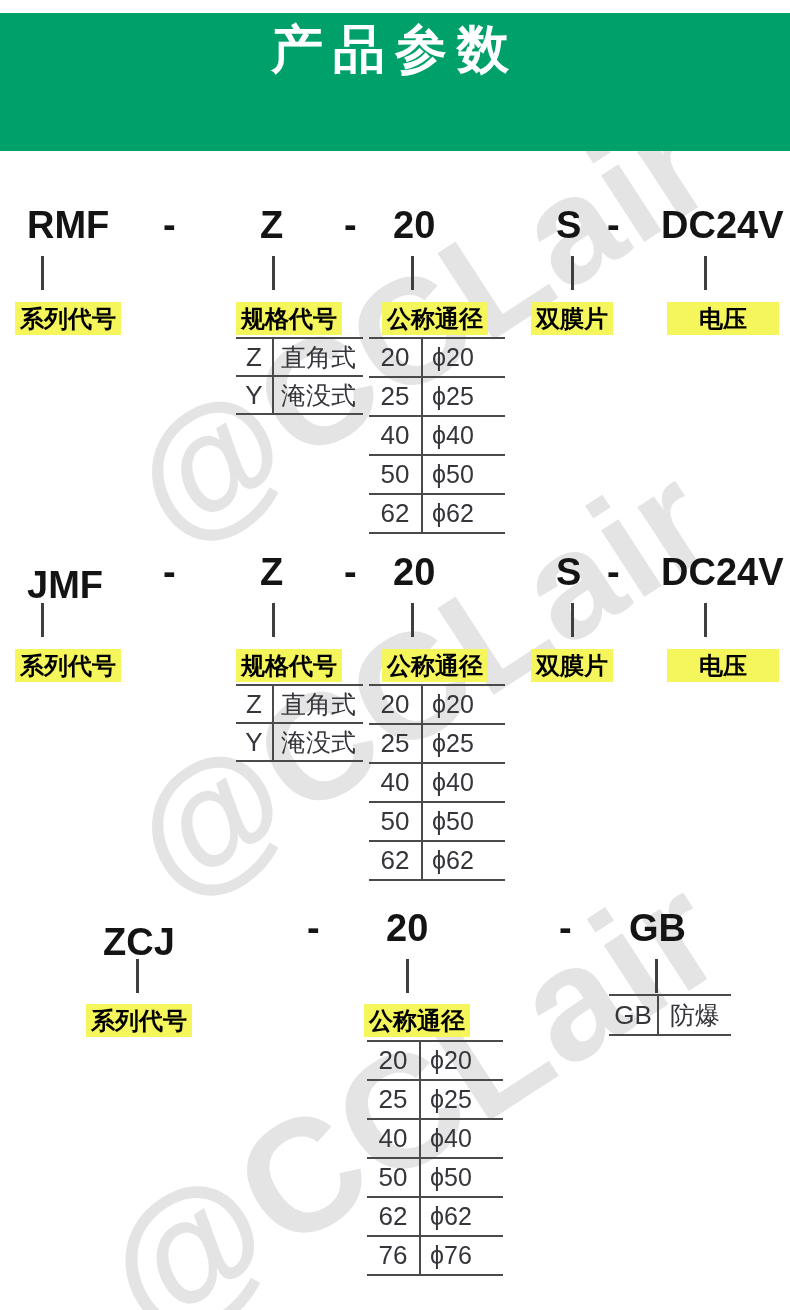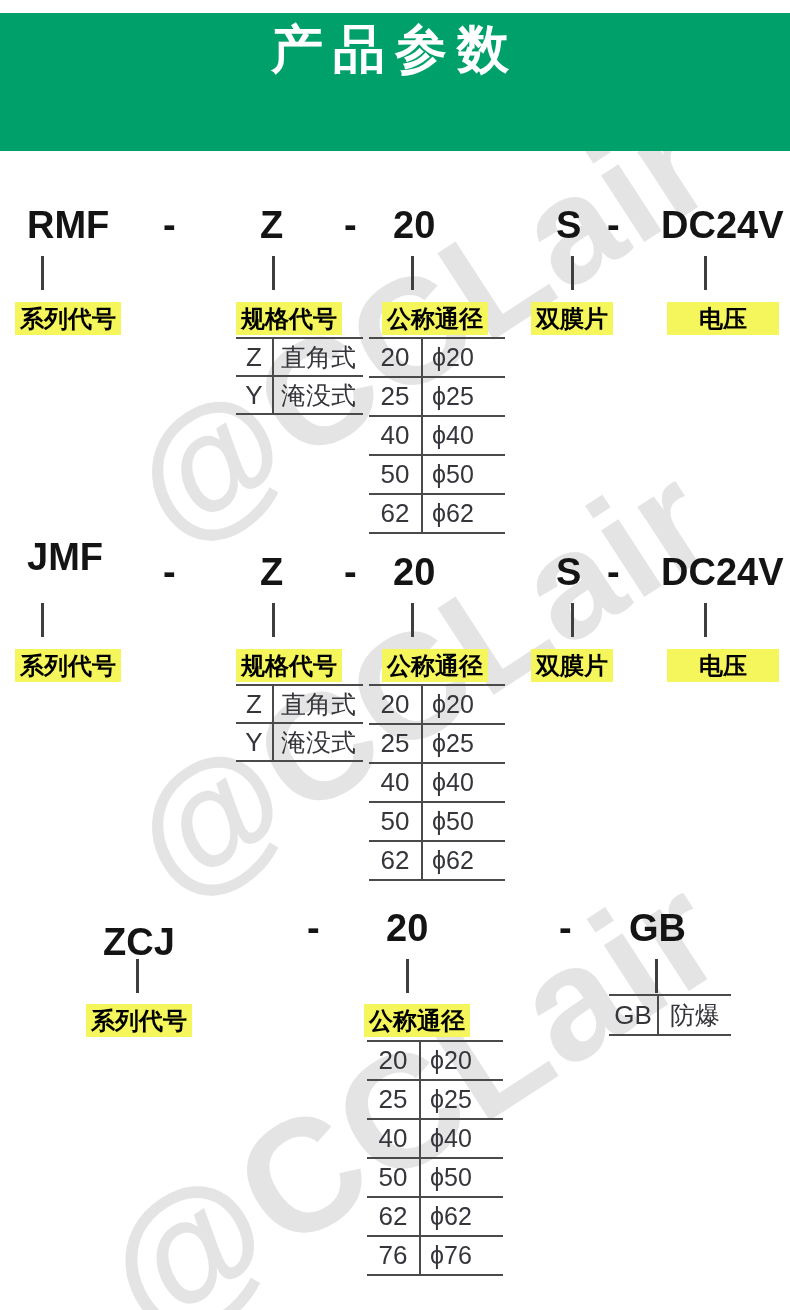--- a/index.html
+++ b/index.html
@@ -125,21 +125,21 @@
         <div class="tc2">ϕ50</div>
       </div>
       <div class="trow">
         <div class="tc1">62</div>
         <div class="tc2">ϕ62</div>
       </div>
     </div>
   </div>
 
   <div class="layer">
-    <div class="mpart" style="left:27px;top:538px">JMF</div>
+    <div class="mpart" style="left:27px;top:566px">JMF</div>
     <div class="mpart" style="left:163px;top:553px">-</div>
     <div class="mpart" style="left:260px;top:553px">Z</div>
     <div class="mpart" style="left:344px;top:553px">-</div>
     <div class="mpart" style="left:393px;top:553px">20</div>
     <div class="mpart" style="left:556px;top:553px">S</div>
     <div class="mpart" style="left:607px;top:553px">-</div>
     <div class="mpart" style="left:661px;top:553px">DC24V</div>
 
     <div class="tick" style="left:41px;top:603px"></div>
     <div class="tick" style="left:272px;top:603px"></div>

